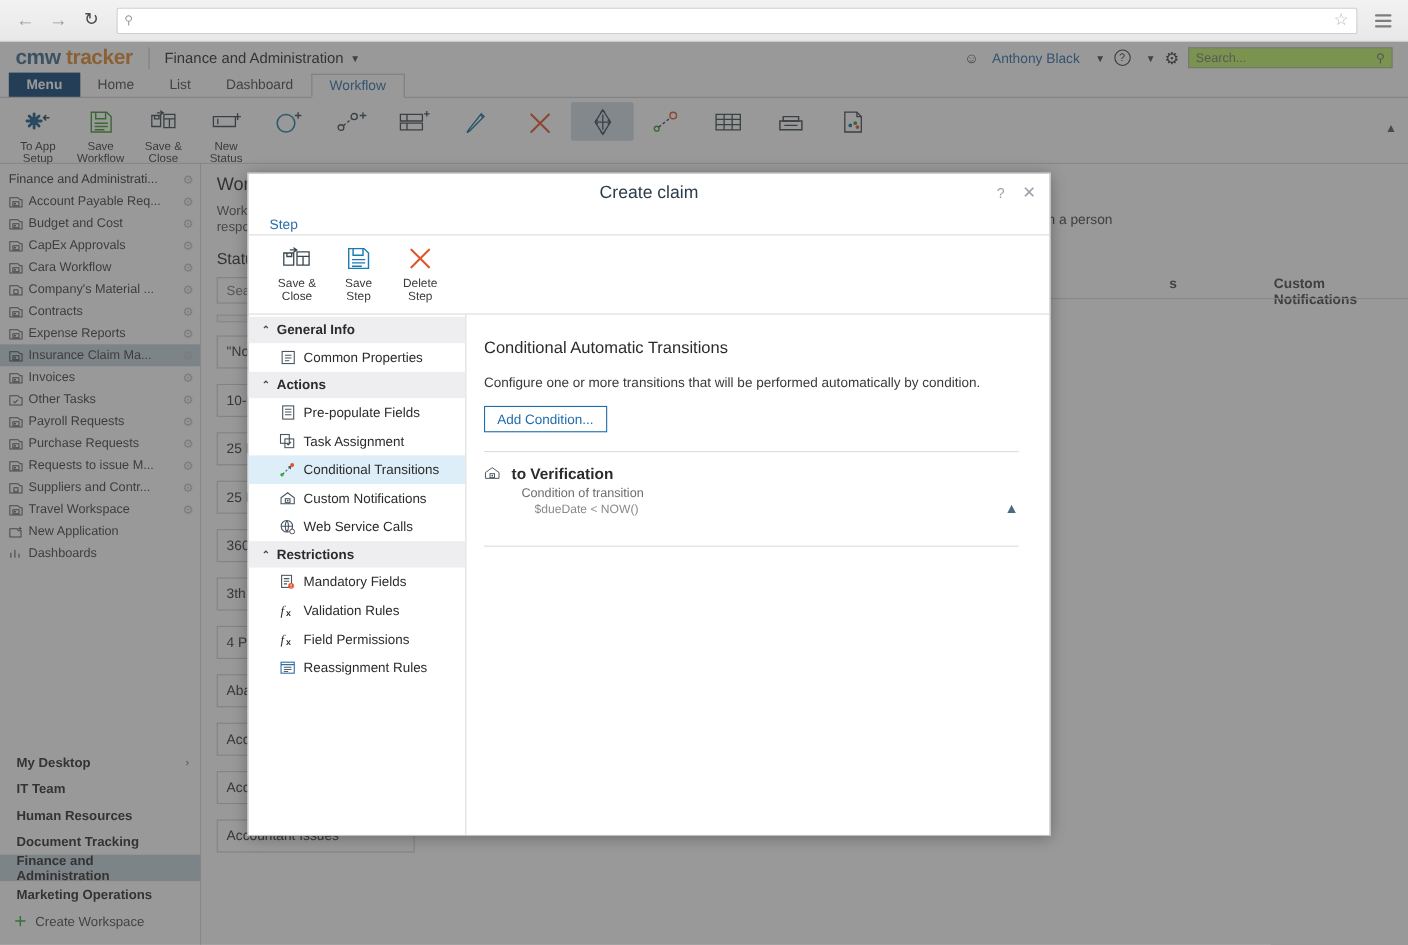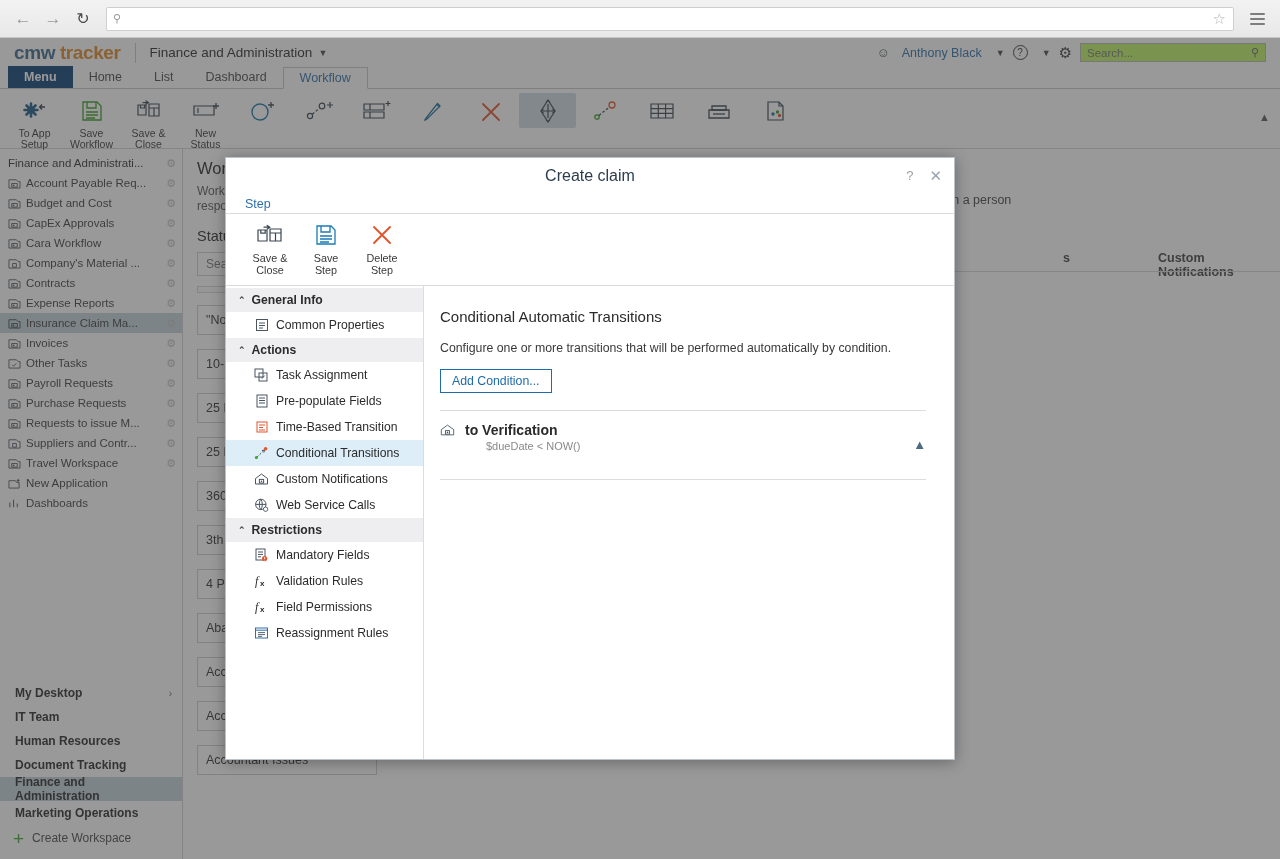--- a/index.html
+++ b/index.html
@@ -792,51 +792,40 @@
           </span>
           <span>Common Properties</span>
         </div>
 
         <div class="grp">
           <span class="gcar">⌃</span>
           <span>Actions</span>
         </div>
         <div class="nav-item">
           <span class="nav-ico">
+            <svg width="14" height="14" viewBox="0 0 14 14">
+                <g fill="none" stroke="#4a5560" stroke-width="1">
+                  <rect x="2" y="1" width="10" height="12"></rect>
+                  <path d="M4 4h6M4 6.5h6M4 9h6"></path>
+                </g>
+              </svg>
+          </span>
+          <span>Pre-populate Fields</span>
+        </div>
+        <div class="nav-item">
+          <span class="nav-ico">
             <svg width="15" height="14" viewBox="0 0 15 14">
                 <g fill="none" stroke="#4a5560" stroke-width="1">
                   <rect x="1" y="1" width="8" height="8"></rect>
                   <rect x="5" y="5" width="8" height="8"></rect>
                   <path d="M6.8 9.2 8 10.4l2.6-2.8"></path>
                 </g>
               </svg>
           </span>
           <span>Task Assignment</span>
-        </div>
-        <div class="nav-item">
-          <span class="nav-ico">
-            <svg width="14" height="14" viewBox="0 0 14 14">
-                <g fill="none" stroke="#4a5560" stroke-width="1">
-                  <rect x="2" y="1" width="10" height="12"></rect>
-                  <path d="M4 4h6M4 6.5h6M4 9h6"></path>
-                </g>
-              </svg>
-          </span>
-          <span>Pre-populate Fields</span>
-        </div>
-        <div class="nav-item">
-          <span class="nav-ico">
-            <svg width="14" height="14" viewBox="0 0 14 14">
-                <g fill="none" stroke="#e2552c" stroke-width="1">
-                  <rect x="2" y="2" width="10" height="10"></rect>
-                  <path d="M4 5h6M4 7.5h4M4 10h6"></path>
-                </g>
-              </svg>
-          </span>
-          <span>Time-Based Transition</span>
         </div>
         <div class="nav-item sel">
           <span class="nav-ico">
             <svg width="15" height="14" viewBox="0 0 15 14">
                 <g stroke="#4a5560" stroke-width="1" fill="none">
                   <path d="M3 11 10.5 4" stroke-dasharray="2 1.6"></path>
                   <path d="M10.5 4 8 4.6M10.5 4 9.9 6.5"></path>
                 </g>
                 <circle cx="11.6" cy="2.8" r="1.8" fill="#e2552c"></circle>
                 <circle cx="2.4" cy="11.6" r="1.6" fill="#3faa35"></circle>
@@ -930,20 +919,21 @@
               <svg width="18" height="16" viewBox="0 0 17 15">
                   <g fill="none" stroke="#4a5560" stroke-width="1">
                     <path d="M1.5 7 8.5 2l7 5v6h-14z"></path>
                     <rect x="6.2" y="8.2" width="4.6" height="4"></rect>
                   </g>
                   <circle cx="8.5" cy="10.2" r="0.9" fill="#4a5560"></circle>
                 </svg>
             </span>
             <span class="cond-title">to Verification</span>
           </div>
+          <div class="cond-sub">Condition of transition</div>
           <div class="cond-val">$dueDate &lt; NOW()</div>
           <div class="cond-caret">▲</div>
         </div>
         <div class="mc-hr"></div>
       </div>
     </div>
   </div>
 </div>
 
 </body></html>

